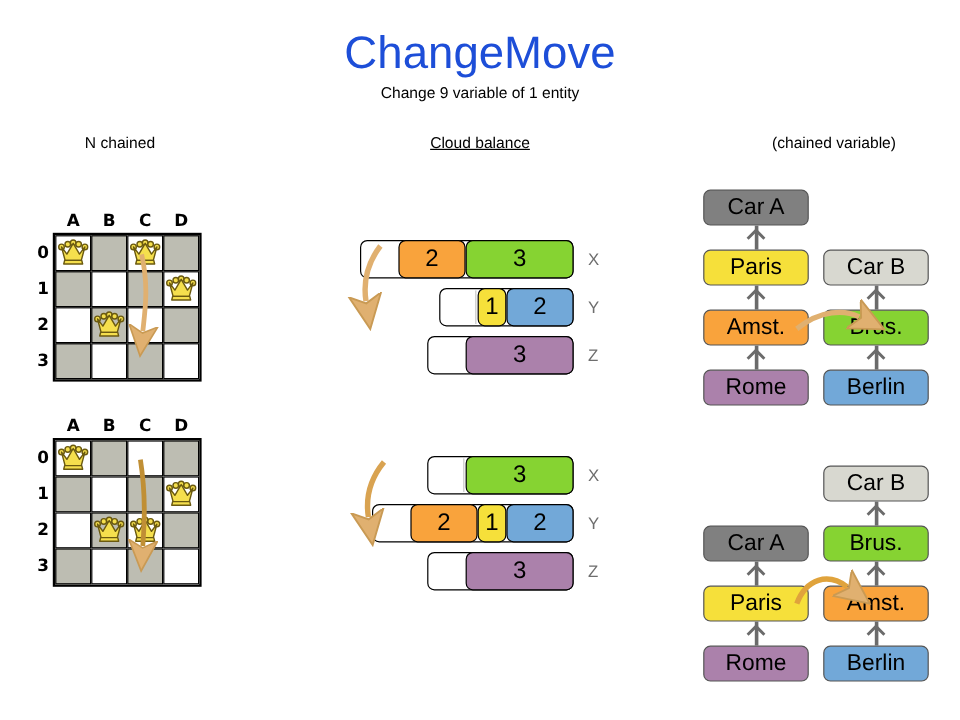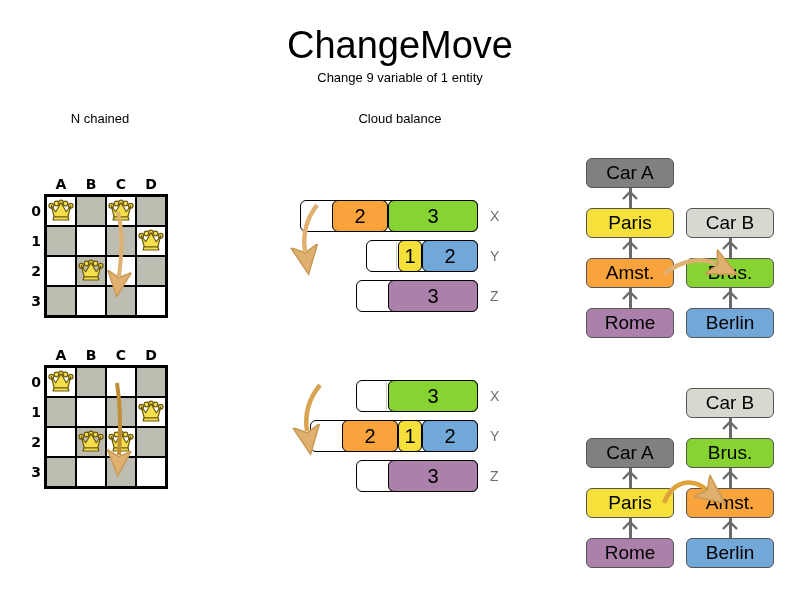--- a/index.html
+++ b/index.html
@@ -6,21 +6,21 @@
   body{
     width:800px;height:600px;background:#ffffff;
     font-family:"Liberation Sans", sans-serif;
     color:#000;overflow:hidden;position:relative;
   }
   .abs{position:absolute;}
 
   
   #title{
     position:absolute;top:24px;left:0;width:800px;text-align:center;
-    font-size:38px;font-weight:400;letter-spacing:0px;color:#000000;
+    font-size:38px;font-weight:400;letter-spacing:0px;color:#1d4ed8;
   }
   #subtitle{
     position:absolute;top:70px;left:0;width:800px;text-align:center;
     font-size:13px;font-weight:400;color:#000;
   }
   .col-head{
     position:absolute;text-align:center;font-size:13px;color:#000;line-height:17px;
   }
 
   
@@ -57,24 +57,25 @@
 </style>
 </head>
 <body>
 
 <div id="title">ChangeMove</div>
 <div id="subtitle">Change 9 variable of 1 entity</div>
 
 <div class="col-head" style="left:20px;top:110px;width:160px;">
   <div>N chained</div>
 </div>
-<div class="col-head" style="left:320px;top:110px;width:160px;">
+<div class="col-head" style="left:320px;top:110px;width:160px;text-decoration:underline;">
   <div>Cloud balance</div>
 </div>
 <div class="col-head" style="left:600px;top:110px;width:190px;">
+  <div>(chained variable)</div>
 </div>
 
 <div id="stage" class="abs" style="left:0;top:0;width:800px;height:600px;">
     <div class="file-lab" style="left:46px;top:176px;">A</div>
     <div class="file-lab" style="left:76px;top:176px;">B</div>
     <div class="file-lab" style="left:106px;top:176px;">C</div>
     <div class="file-lab" style="left:136px;top:176px;">D</div>
     <div class="rank-lab" style="left:29px;top:203px;">0</div>
     <div class="rank-lab" style="left:29px;top:233px;">1</div>
     <div class="rank-lab" style="left:29px;top:263px;">2</div>

